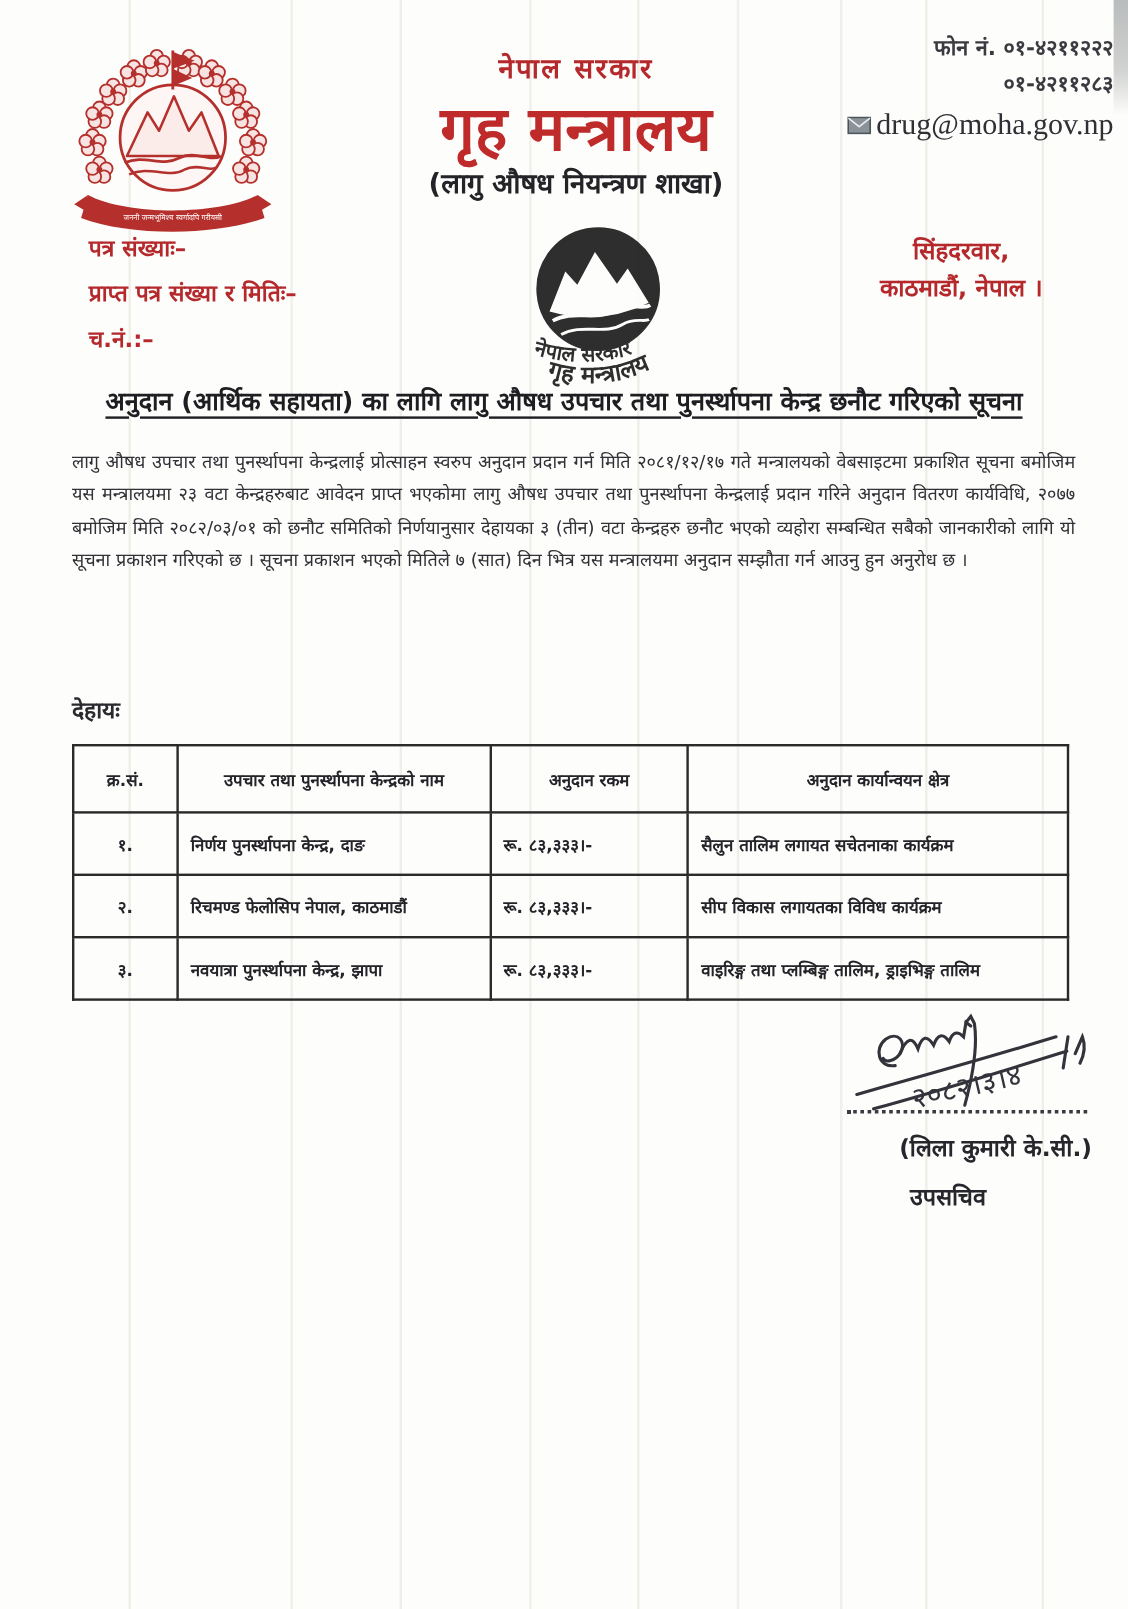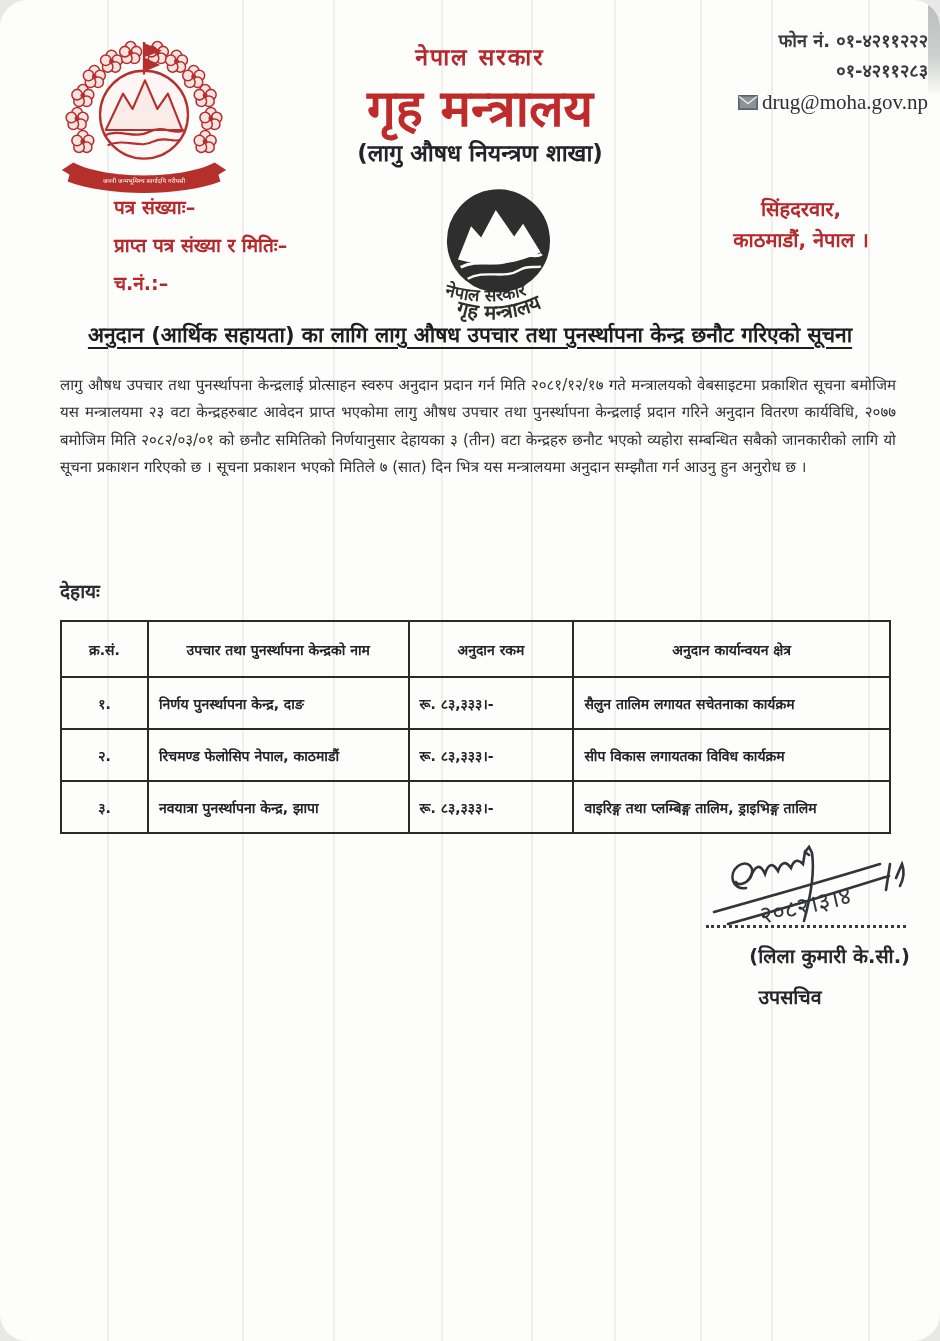--- a/index.html
+++ b/index.html
@@ -5,39 +5,38 @@
 <style>
   html,body{margin:0;padding:0;background:#e8e8e6;}
   .page{
     position:relative;
     width:940px;height:1341px;
     margin:0 auto;
     background:#fdfdfb;
     overflow:hidden;
     font-family:"DejaVu Sans","Liberation Sans",sans-serif;
     color:#2c2c32;
-    border-radius:27px;
   }
   
   .streak{position:absolute;top:0;bottom:0;pointer-events:none;}
   .corner-shadow{position:absolute;right:0;top:0;width:12px;height:96px;
     background:linear-gradient(to bottom,#b9bcbc 0%,#cfd2d0 60%,rgba(205,208,206,0) 100%);}
   
   .emblem{position:absolute;left:58px;top:40px;}
   .head-center{position:absolute;left:260px;top:40px;width:440px;text-align:center;}
   .govt{font-size:23px;font-weight:bold;letter-spacing:2px;color:#b5282c;}
   .ministry{font-size:51px;font-weight:bold;color:#bf2a2b;margin-top:10px;line-height:1.05;}
   .section{font-size:23px;font-weight:bold;color:#242428;margin-top:0;}
   .contact{position:absolute;right:12px;top:32px;width:240px;text-align:right;
     font-size:18px;font-weight:bold;color:#3a3a40;line-height:1.0;}
   .contact .ln{margin-bottom:12px;}
-  .email{font-family:"Liberation Serif","DejaVu Serif",serif;font-size:21px;font-weight:normal;color:#2f2f35;
+  .email{font-family:"Liberation Serif","DejaVu Serif",serif;font-size:25px;font-weight:normal;color:#2f2f35;
     display:flex;align-items:center;justify-content:flex-end;gap:4px;}
   
-  .refblock{position:absolute;left:74px;top:198px;font-size:19px;font-weight:bold;color:#b5282c;line-height:1.0;margin-left:40px;}
+  .refblock{position:absolute;left:74px;top:198px;font-size:19px;font-weight:bold;color:#b5282c;line-height:1.0;}
   .refblock .ln{margin-bottom:19px;}
   .address{position:absolute;right:44px;top:194px;width:190px;text-align:center;
     font-size:20px;font-weight:bold;color:#b5282c;line-height:1.55;}
   .seal{position:absolute;left:408px;top:184px;transform:rotate(-5deg);opacity:.92;}
   
   .heading{position:absolute;left:40px;top:320px;width:860px;text-align:center;
     font-size:21px;font-weight:bold;color:#1e1e22;
     text-decoration:underline;text-decoration-thickness:2px;text-underline-offset:5px;}
   .bodytext{position:absolute;left:60px;top:372px;width:836px;
     font-size:15px;color:#303036;line-height:1.83;text-align:justify;}

